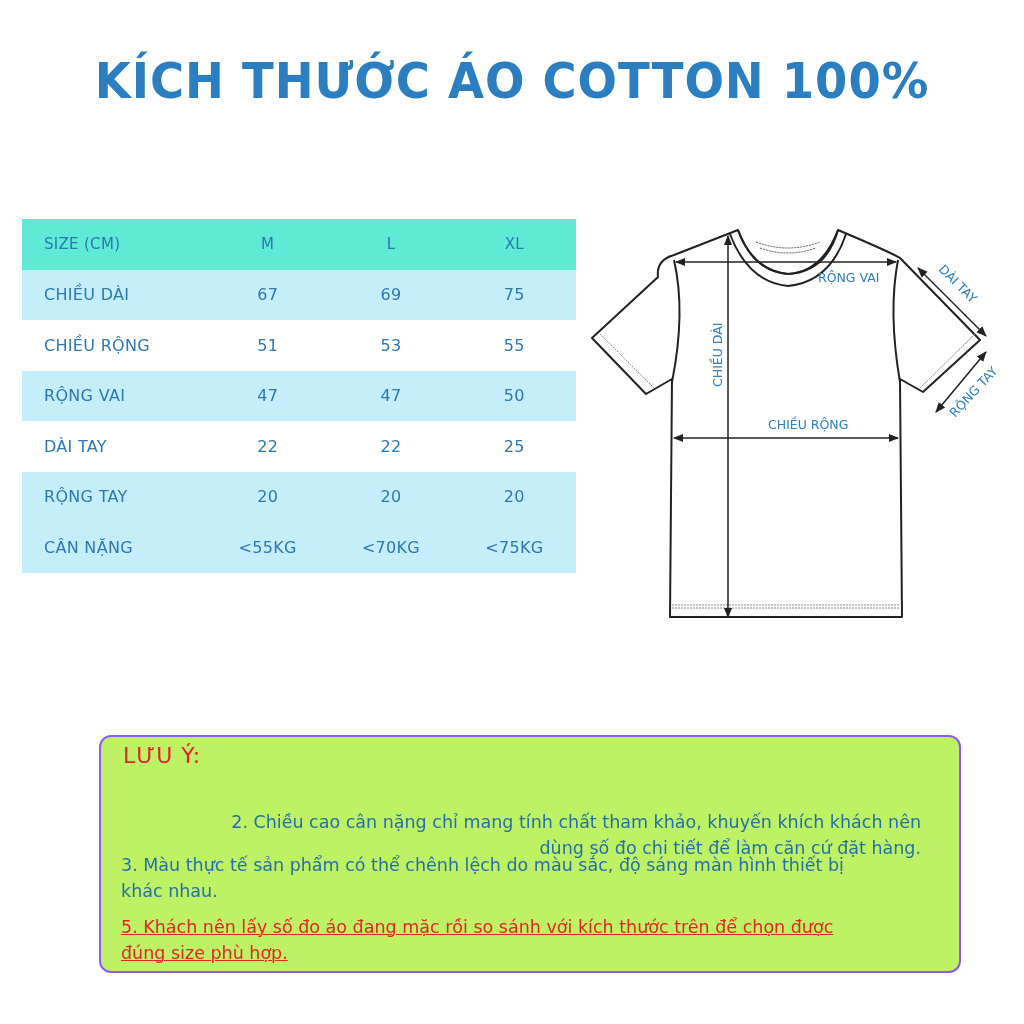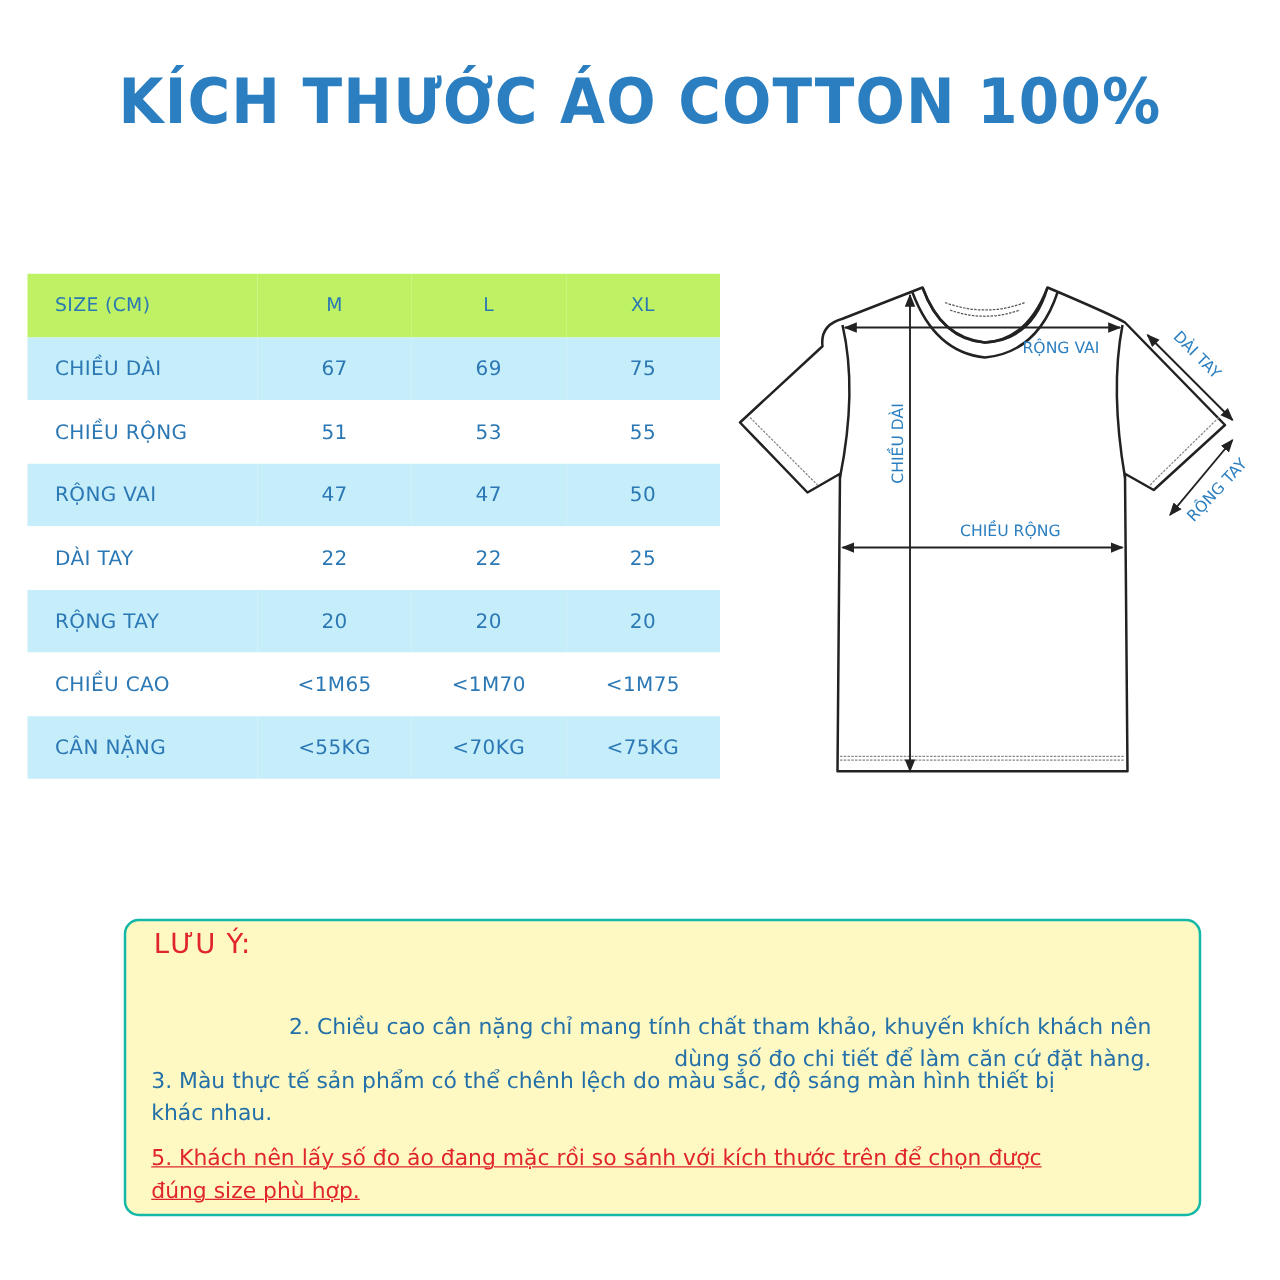--- a/index.html
+++ b/index.html
@@ -3,32 +3,32 @@
 <meta charset="utf-8">
 <style>
   html, body { margin:0; padding:0; }
   body { width:1024px; height:1024px; background:#ffffff; position:relative; overflow:hidden;
          font-family:"DejaVu Sans", "Liberation Sans", sans-serif; }
   .title { position:absolute; left:0; top:52px; width:1024px; text-align:center;
            font-family:"DejaVu Sans", sans-serif; font-weight:bold; font-size:50px; letter-spacing:1px;
            color:#2b7fc0; transform:scaleX(0.93); transform-origin:center; }
   .size-table { position:absolute; left:22px; top:219px; width:554px; border-collapse:collapse; }
   .size-table tr { height:50.5px; }
-  .size-table tr.head { background:#bef264; }
+  .size-table tr.head { background:#5eead4; }
   .size-table tr.alt { background:#c5edfa; }
   .size-table tr.plain { background:#ffffff; }
   .size-table td { padding:0; font-size:16px; color:#2b78b4; vertical-align:middle;
                    font-family:"DejaVu Sans", sans-serif; letter-spacing:0.3px; }
   .size-table td.label { padding-left:22px; width:160px; }
   .size-table td.val { text-align:center; width:122px; }
   .size-table tr.head td { font-size:15px; }
   .shirt { position:absolute; left:590px; top:222px; width:420px; height:420px; }
   .shirt text { font-family:"DejaVu Sans", sans-serif; font-size:12.5px; fill:#2b7fc0; }
   .note { position:absolute; left:99px; top:735px; width:862px; height:238px;
-          border:2px solid #14b8a6; border-radius:12px; box-sizing:border-box; background:#fef9c3; }
+          border:2px solid #8b5cf6; border-radius:12px; box-sizing:border-box; background:#bef264; }
   .note-title { position:absolute; left:22px; top:6px; font-size:22px; color:#e0262b;
                 font-family:"DejaVu Sans", sans-serif; letter-spacing:1px; }
   .note-item { position:absolute; left:20px; font-size:17.5px; color:#2470a8; line-height:26px;
                font-family:"DejaVu Sans", sans-serif; white-space:pre-line; width:800px; }
   .note-item.warn { color:#e0262b; text-decoration:underline; text-decoration-thickness:1px; }
 </style>
 </head>
 <body>
 
 <div class="title">KÍCH THƯỚC ÁO COTTON 100%</div>
@@ -63,26 +63,20 @@
     <td class="label">DÀI TAY</td>
     <td class="val">22</td>
     <td class="val">22</td>
     <td class="val">25</td>
   </tr>
   <tr class="alt">
     <td class="label">RỘNG TAY</td>
     <td class="val">20</td>
     <td class="val">20</td>
     <td class="val">20</td>
-  </tr>
-  <tr class="plain">
-    <td class="label">CHIỀU CAO</td>
-    <td class="val">&lt;1M65</td>
-    <td class="val">&lt;1M70</td>
-    <td class="val">&lt;1M75</td>
   </tr>
   <tr class="alt">
     <td class="label">CÂN NẶNG</td>
     <td class="val">&lt;55KG</td>
     <td class="val">&lt;70KG</td>
     <td class="val">&lt;75KG</td>
   </tr>
 </tbody>
   </table>
 

